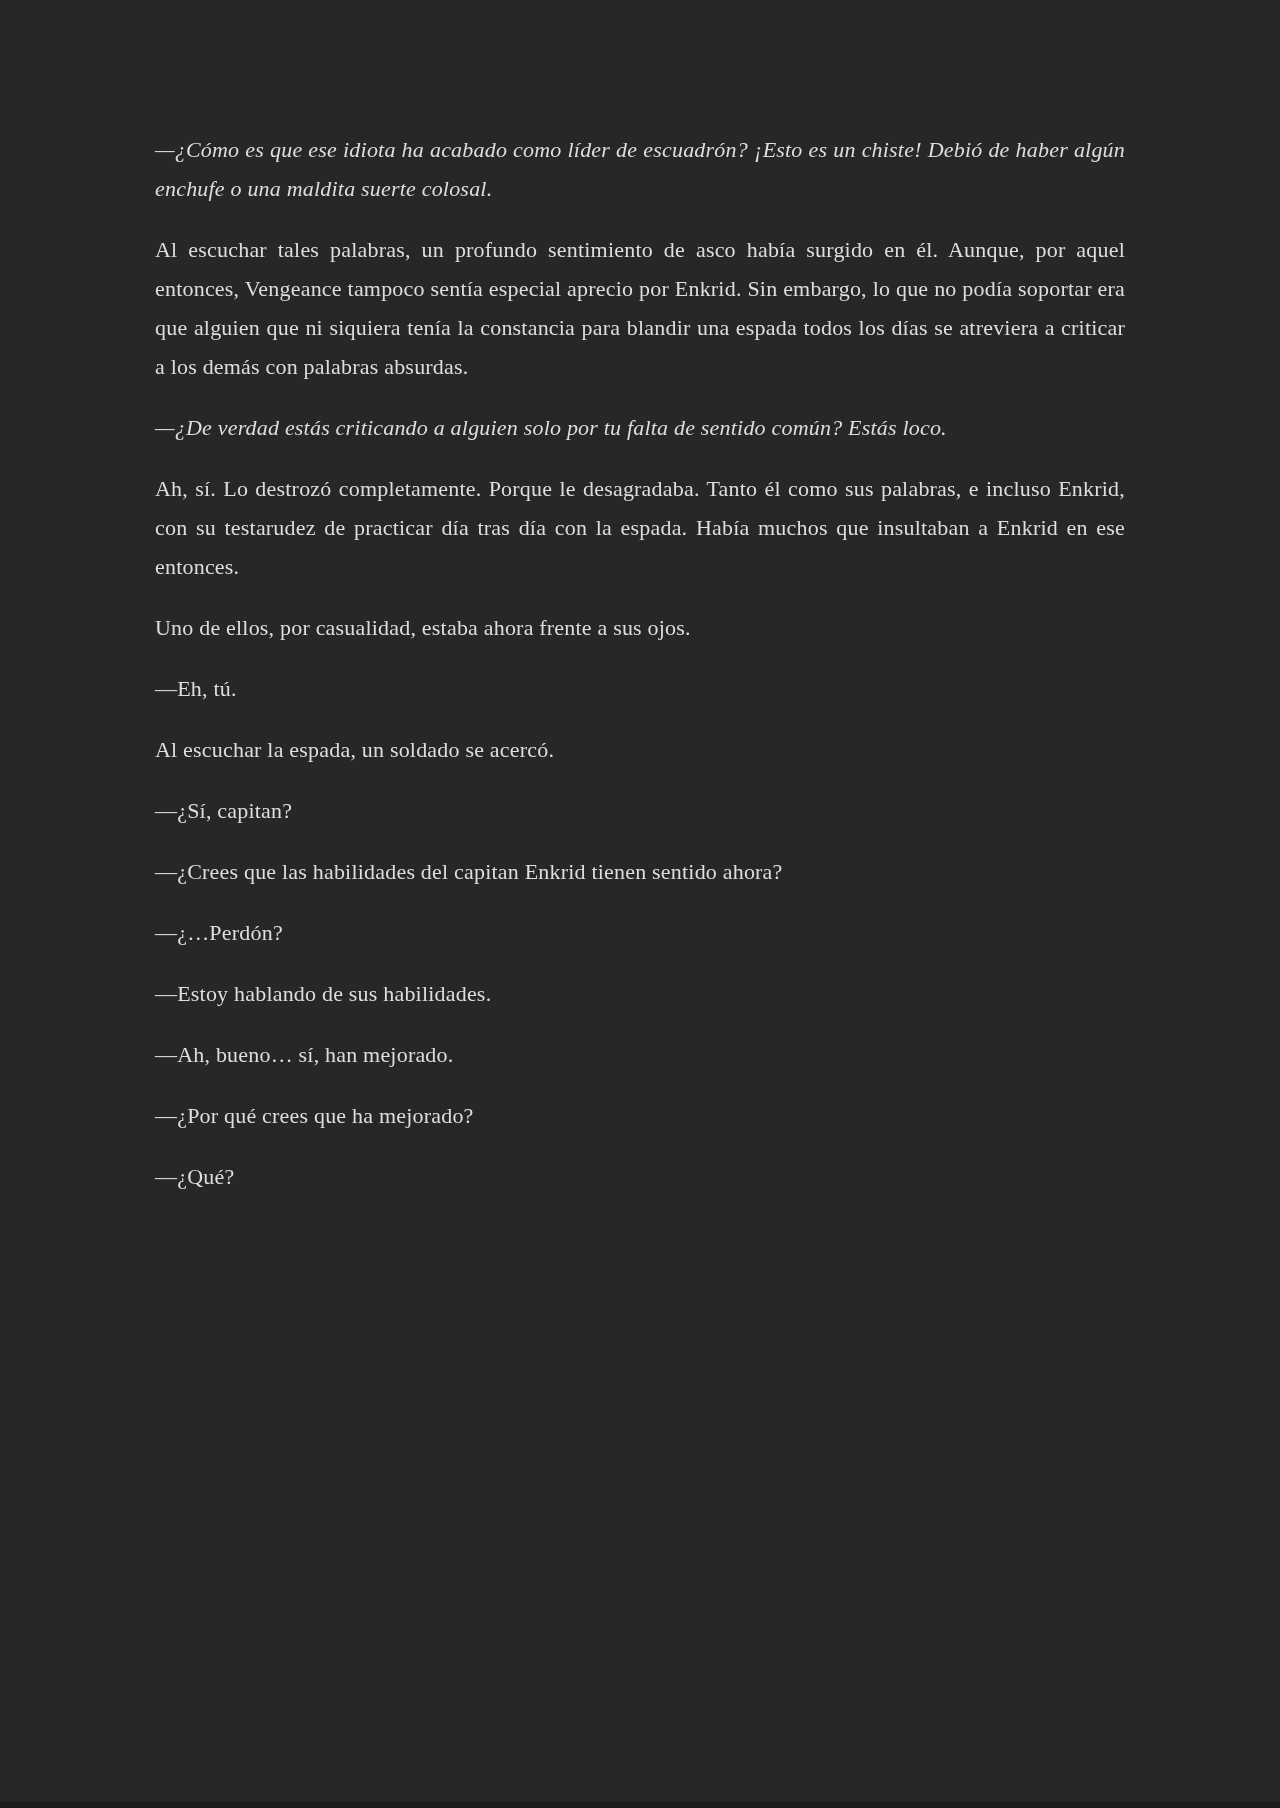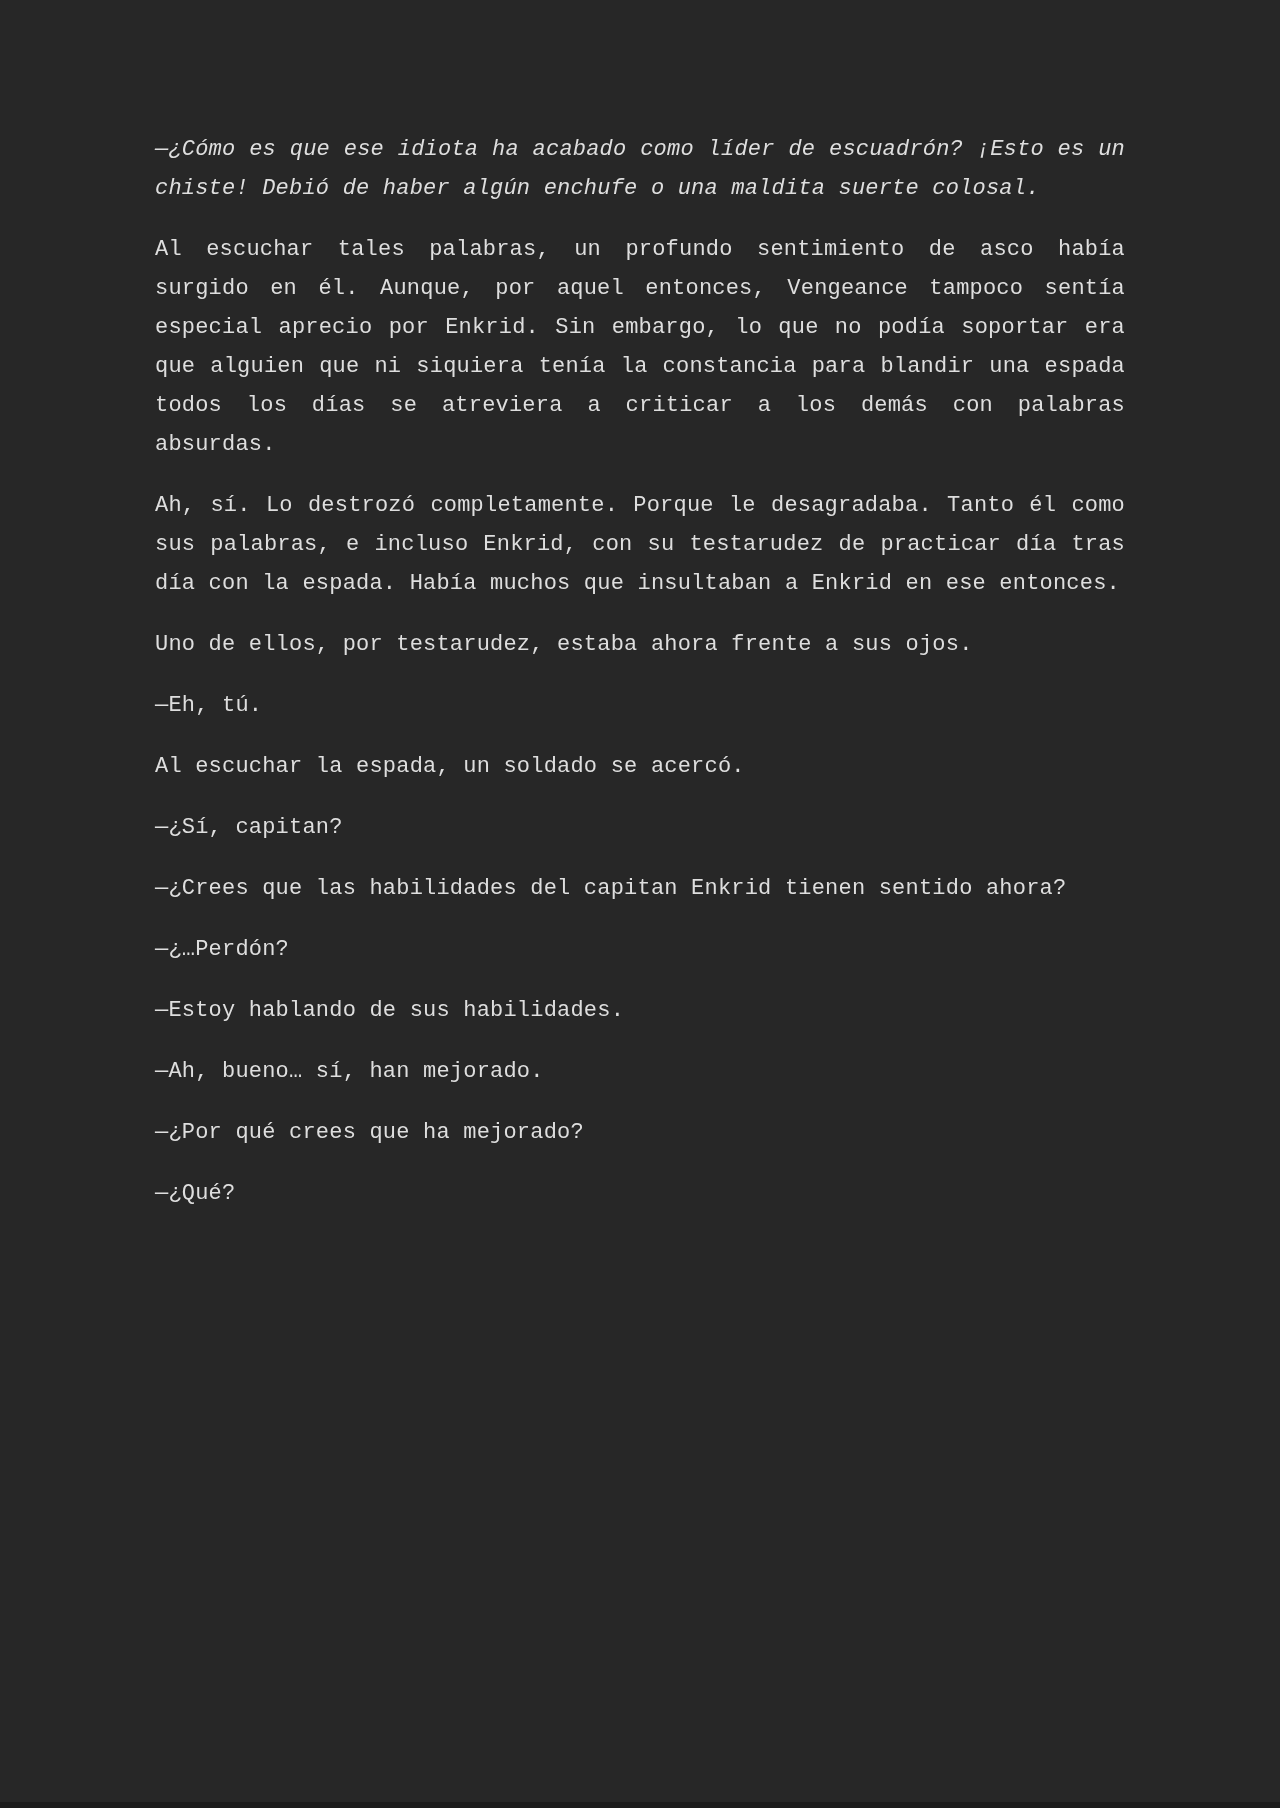--- a/index.html
+++ b/index.html
@@ -19,42 +19,42 @@
     margin: 0 auto;
     padding-top: 130px;
     color: #dedede;
   }
   .reader-page p {
     margin: 0 0 22px 0;
     font-size: 22px;
     line-height: 39px;
     text-align: justify;
     letter-spacing: 0.2px;
-    font-family: Liberation Mono, monospace;
   }
   .reader-page p.italic {
     font-style: italic;
   }
   .bottom-strip {
     position: absolute;
     left: 0;
     bottom: 0;
     width: 100%;
     height: 6px;
     background: #1c1c1c;
   }
 </style>
 </head>
 <body>
 
 <div class="reader-page">
   <p class="italic">—¿Cómo es que ese idiota ha acabado como líder de escuadrón? ¡Esto es un chiste! Debió de haber algún enchufe o una maldita suerte colosal.</p>
   <p>Al escuchar tales palabras, un profundo sentimiento de asco había surgido en él. Aunque, por aquel entonces, Vengeance tampoco sentía especial aprecio por Enkrid. Sin embargo, lo que no podía soportar era que alguien que ni siquiera tenía la constancia para blandir una espada todos los días se atreviera a criticar a los demás con palabras absurdas.</p>
+  <p class="italic">—¿De verdad estás criticando a alguien solo por tu falta de sentido común? Estás loco.</p>
   <p>Ah, sí. Lo destrozó completamente. Porque le desagradaba. Tanto él como sus palabras, e incluso Enkrid, con su testarudez de practicar día tras día con la espada. Había muchos que insultaban a Enkrid en ese entonces.</p>
-  <p>Uno de ellos, por testarudez, estaba ahora frente a sus ojos.</p>
+  <p>Uno de ellos, por casualidad, estaba ahora frente a sus ojos.</p>
   <p>—Eh, tú.</p>
   <p>Al escuchar la espada, un soldado se acercó.</p>
   <p>—¿Sí, capitan?</p>
   <p>—¿Crees que las habilidades del capitan Enkrid tienen sentido ahora?</p>
   <p>—¿…Perdón?</p>
   <p>—Estoy hablando de sus habilidades.</p>
   <p>—Ah, bueno… sí, han mejorado.</p>
   <p>—¿Por qué crees que ha mejorado?</p>
   <p>—¿Qué?</p>
 </div>

